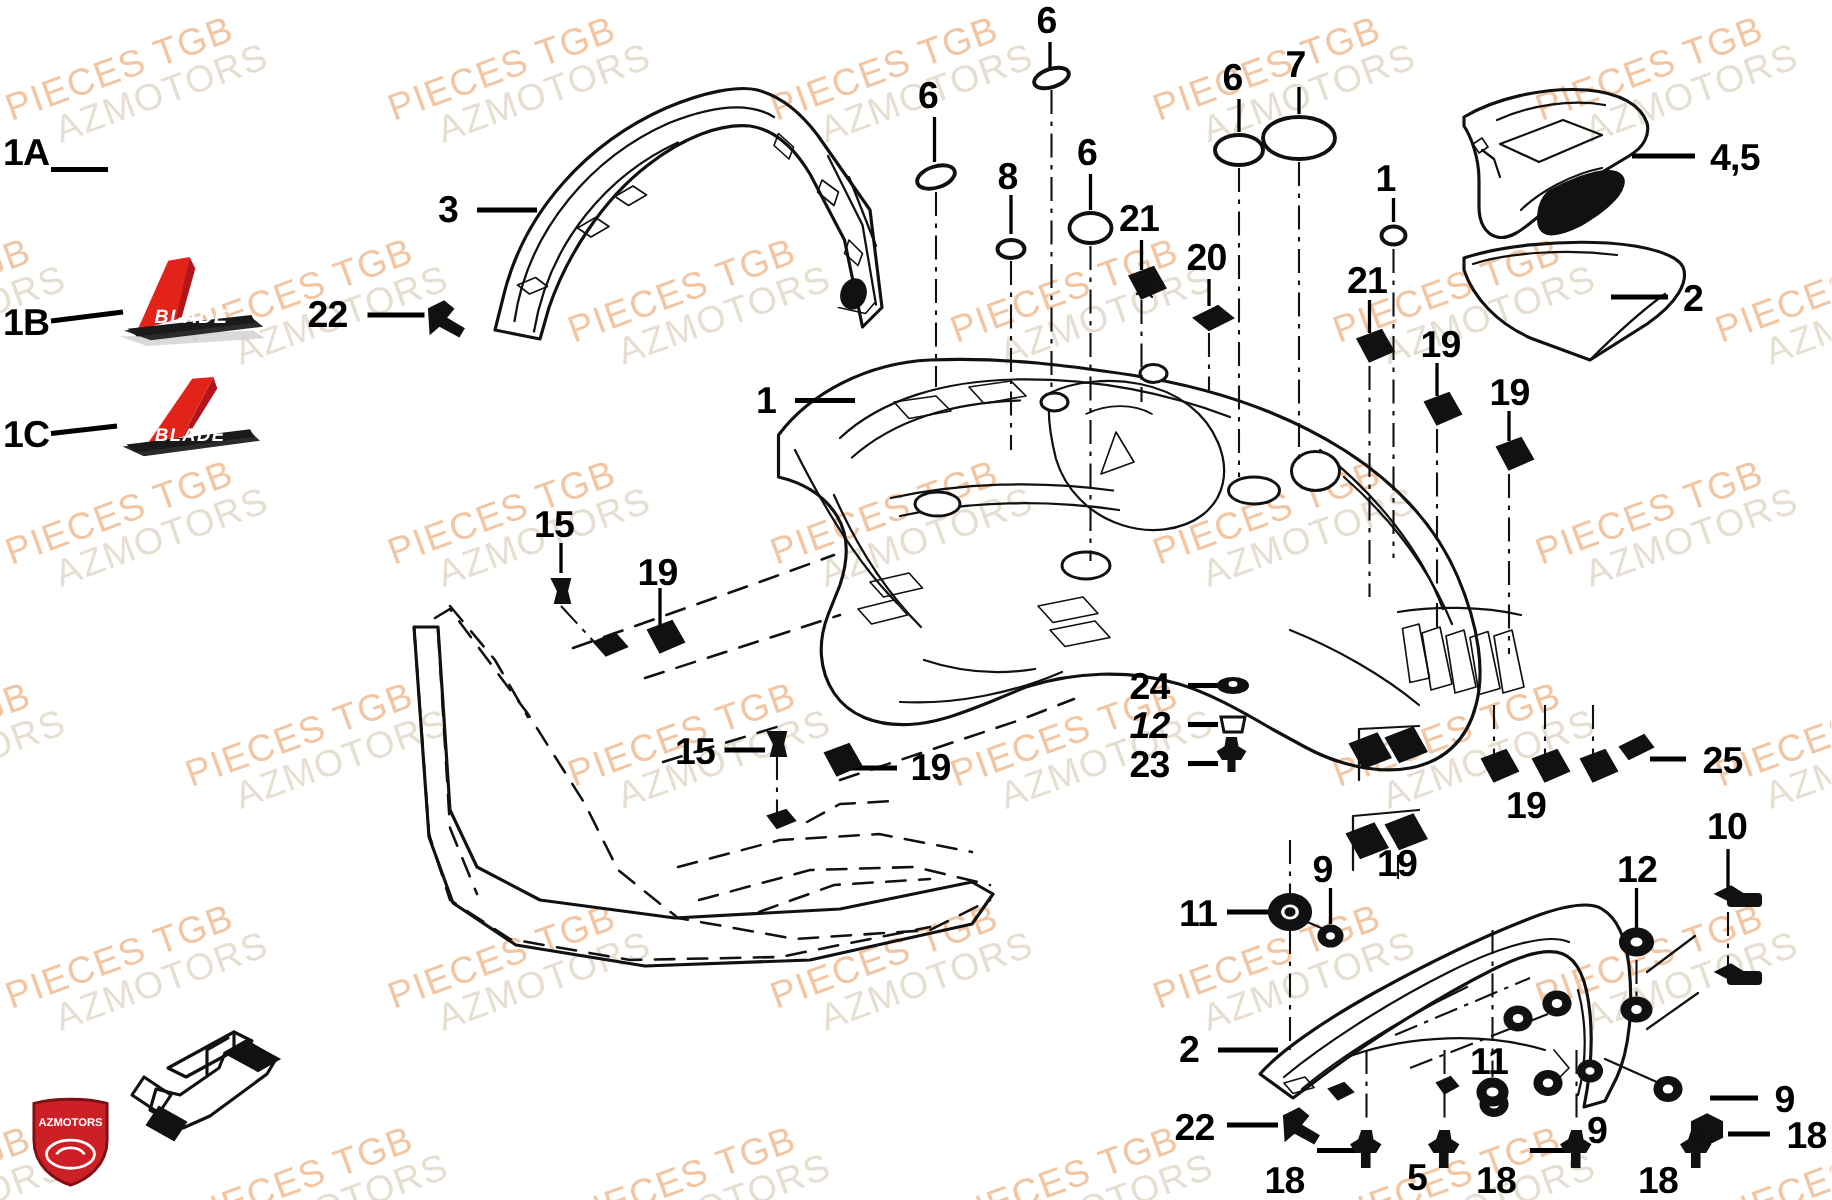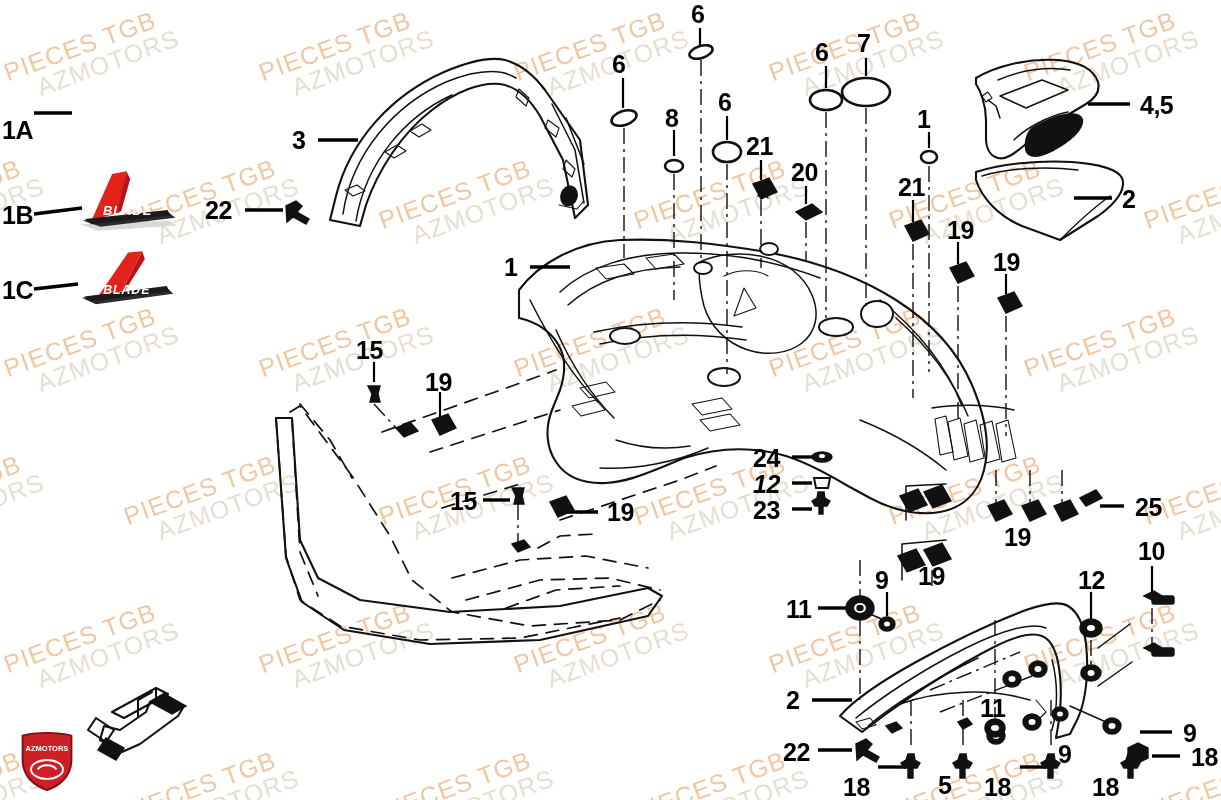--- a/index.html
+++ b/index.html
@@ -540,21 +540,21 @@
       <path class="blk" d="M150 702 L164 694 L186 706 L172 714 Z"></path>
       <path class="s" d="M96 718 L114 730 L106 742 L88 730 Z"></path>
       <path class="s" d="M112 712 L156 688 L168 694 L124 718 Z"></path>
       <path class="s" d="M156 688 L156 702"></path>
       <path class="blk" d="M106 738 L124 748 L116 760 L98 750 Z"></path>
       <path class="s" d="M138 716 L138 700 L152 692"></path>
     </g>
   </svg>
 
   <div id="labels">
-      <div class="lbl" style="left: 2px; top: 118px;">1A</div>
+      <div class="lbl" style="left: 2px; top: 90px;">1A</div>
       <div class="lbl" style="left: 2px; top: 203px;">1B</div>
       <div class="lbl" style="left: 2px; top: 278px;">1C</div>
       <div class="lbl" style="left: 292px; top: 128px;">3</div>
       <div class="lbl" style="left: 205px; top: 198px;">22</div>
       <div class="lbl" style="left: 612px; top: 52px;">6</div>
       <div class="lbl" style="left: 691px; top: 2px;">6</div>
       <div class="lbl" style="left: 665px; top: 106px;">8</div>
       <div class="lbl" style="left: 718px; top: 90px;">6</div>
       <div class="lbl" style="left: 746px; top: 134px;">21</div>
       <div class="lbl" style="left: 791px; top: 160px;">20</div>

